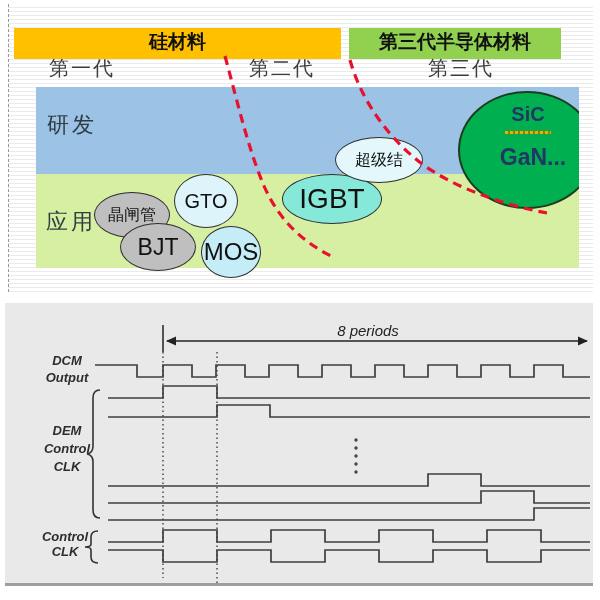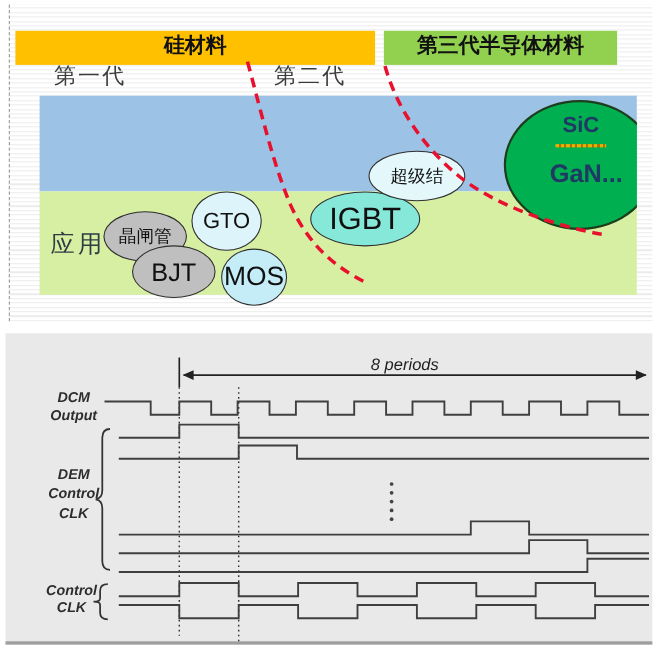--- a/index.html
+++ b/index.html
@@ -46,40 +46,42 @@
 
 <div class="page">
 
   <div class="slide">
 
     <div class="bar orange" style="background:#ffc000">硅材料</div>
     <div class="bar green" style="background:#92d050">第三代半导体材料</div>
 
     <div class="genlabel" style="left:240px">第二代</div>
     <div class="genlabel" style="left:40px">第一代</div>
+    <div class="genlabel" style="left:419px">第三代</div>
 
     <div class="clip">
       <div class="band research" style="background:#9cc2e5"></div>
       <div class="band application" style="background:#d6efa2"></div>
 
       <div id="bubbles">
           <div class="bubble" style="left: 85px; top: 188px; width: 76px; height: 46px; background: rgb(191, 191, 191); font-size: 16px;">晶闸管</div>
           <div class="bubble" style="left: 165px; top: 170px; width: 64px; height: 54px; background: rgb(220, 244, 250); font-size: 20px;">GTO</div>
           <div class="bubble" style="left: 111px; top: 219px; width: 76px; height: 48px; background: rgb(191, 191, 191); font-size: 23px;">BJT</div>
           <div class="bubble" style="left: 192px; top: 222px; width: 60px; height: 52px; background: rgb(197, 237, 248); font-size: 24px;">MOS</div>
           <div class="bubble" style="left: 273px; top: 170px; width: 100px; height: 50px; background: rgb(134, 232, 216); font-size: 28px;">IGBT</div>
           <div class="bubble" style="left: 326px; top: 133px; width: 88px; height: 46px; background: rgb(228, 248, 251); font-size: 16px;">超级结</div>
         </div>
 
       <div id="sic" class="sicellipse" style="background: rgb(0, 176, 80); left: 449px; top: 87px; width: 134px; height: 114px;"></div>
       <div class="sictext" style="left:484px;top:99px;width:70px;font-size:20px">SiC</div>
       <div class="sic-underline" style="left:496px;top:127px;width:46px"></div>
       <div class="sictext" style="left:476px;top:140px;width:96px;font-size:23px">GaN...</div>
     </div>
 
+    <div class="rowlabel" style="left:38px;top:106px">研发</div>
     <div class="rowlabel" style="left:37px;top:203px">应用</div>
 
     <svg class="overlay" width="584" height="288" viewBox="8 4 584 288">
       <path fill="none" stroke="#e8112d" stroke-width="3.2" stroke-dasharray="9 6" d="M224,56 C237,104 247,148 263,186 C279,222 303,243 334,258"></path>
       <path fill="none" stroke="#e8112d" stroke-width="3.2" stroke-dasharray="9 6" d="M349,60 C359,96 382,132 416,160 C448,186 502,205 546,213"></path>
     </svg>
   </div>
 
   <div class="panel"></div>
 

